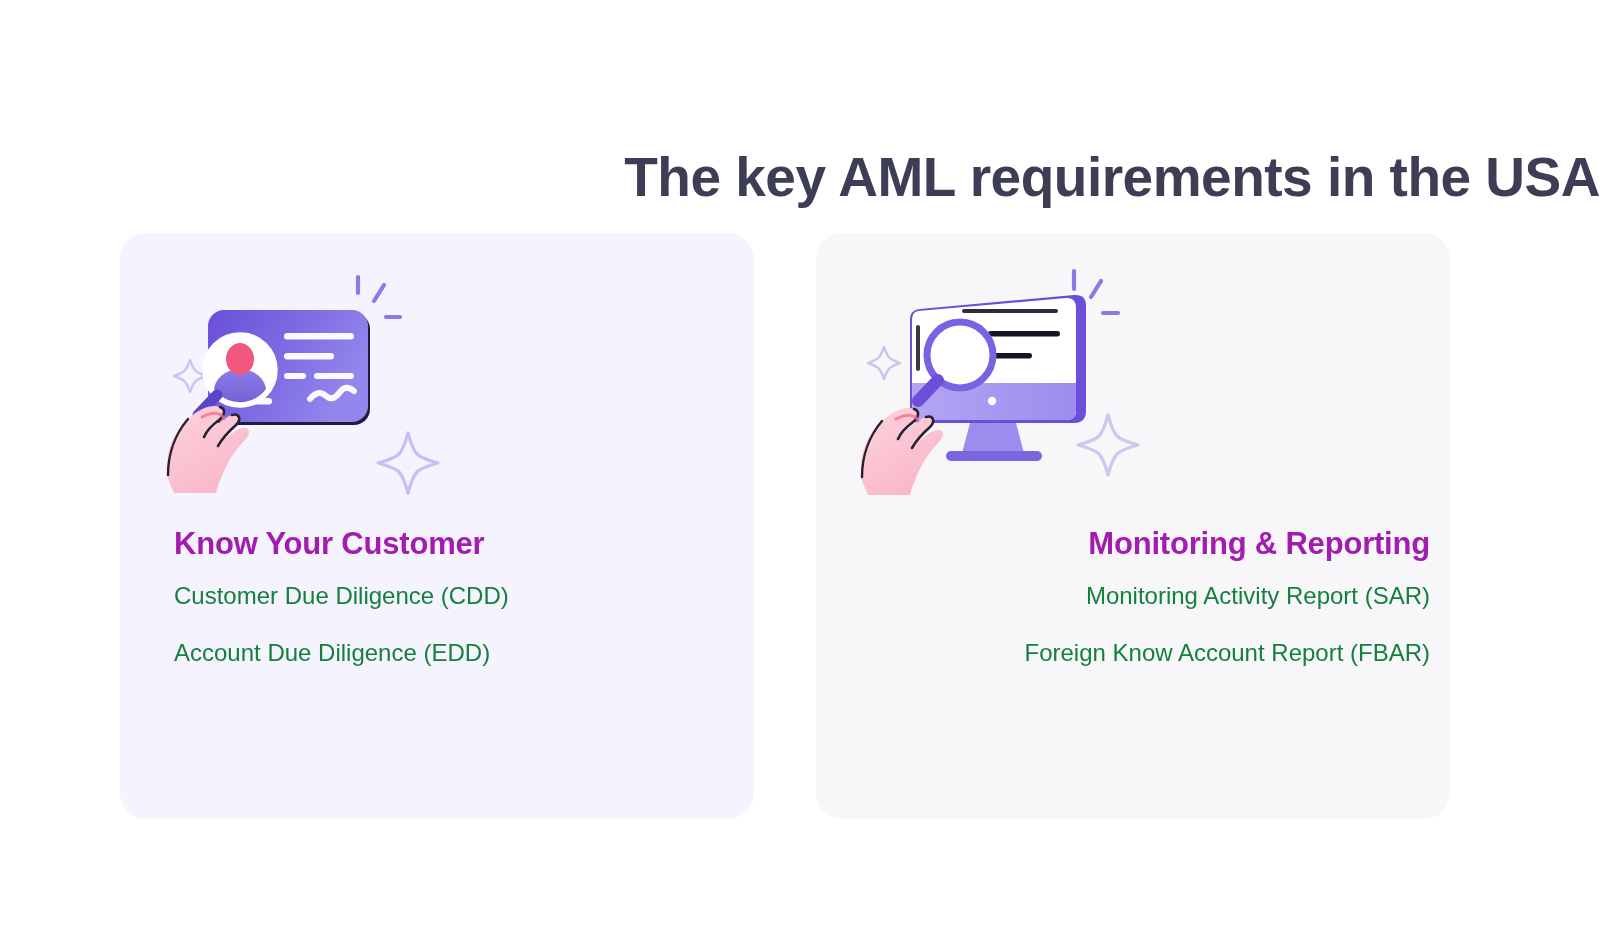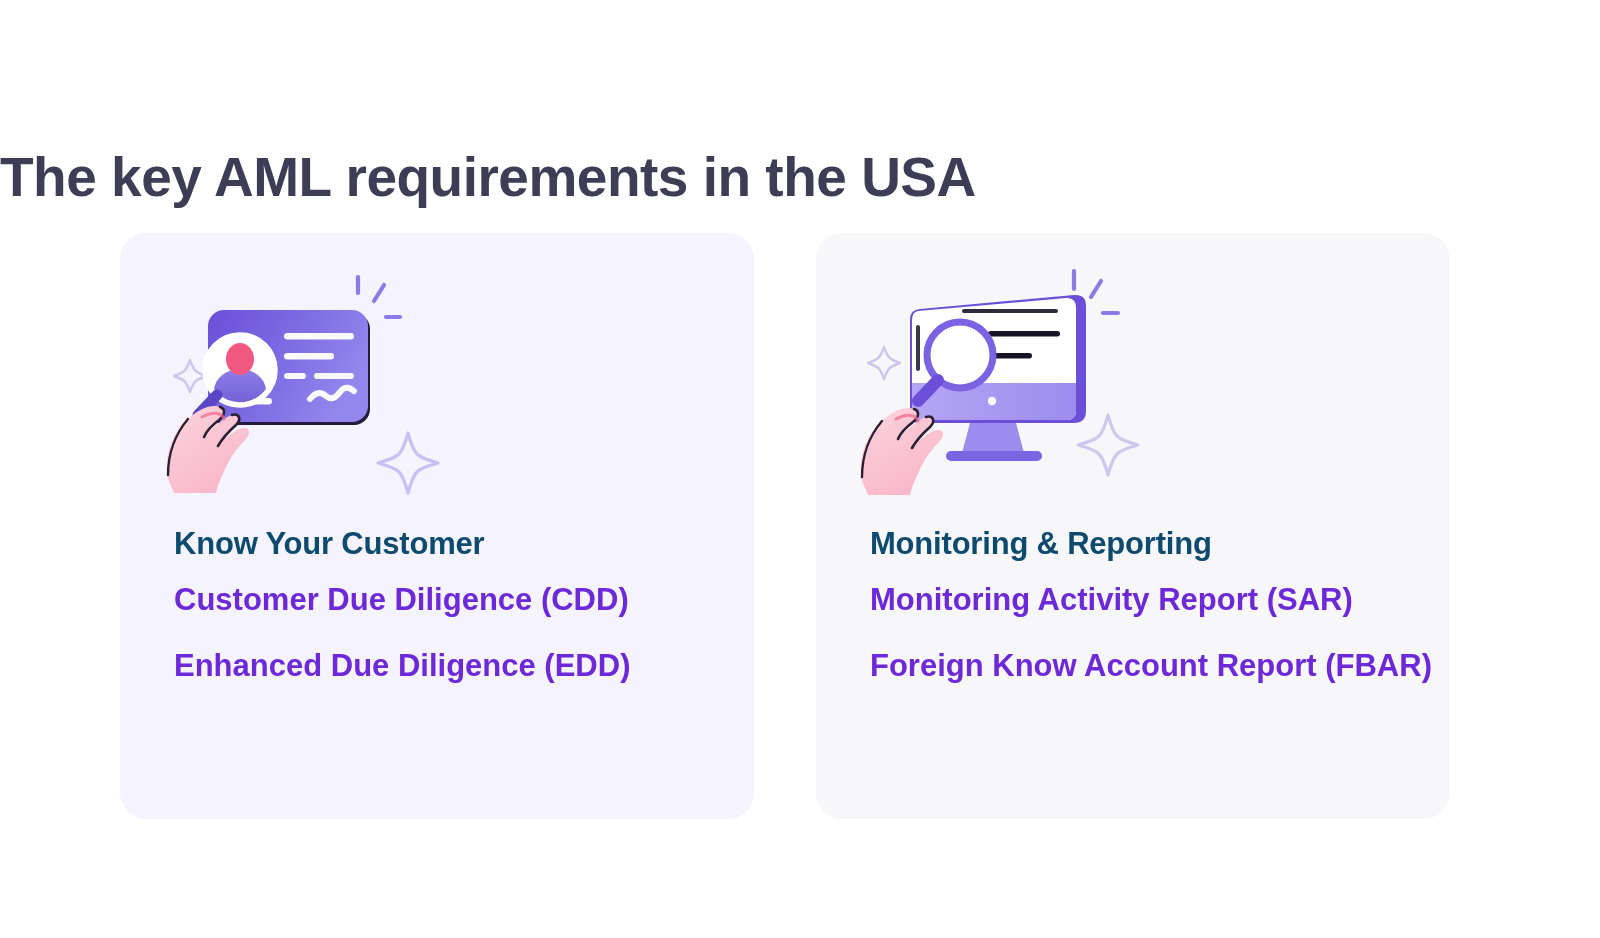--- a/index.html
+++ b/index.html
@@ -21,21 +21,21 @@
     height: 938px;
     background: #ffffff;
   }
 
   
   .page-title {
     position: absolute;
     left: 0;
     top: 108px;
     width: 1600px;
-    text-align: left;
+    text-align: right;
     font-size: 55px;
     font-weight: 700;
     letter-spacing: -0.5px;
     color: #3d3d56;
     line-height: 1.18;
     white-space: nowrap;
   }
 
   
   .cards {
@@ -49,55 +49,55 @@
   }
   .card {
     position: relative;
     width: 634px;
     height: 586px;
     border-radius: 26px;
     box-sizing: border-box;
     overflow: hidden;
   }
   .card--kyc { background: #f5f3fd; }
-  .card--monitoring { background: #f7f7f9; }
+  .card--monitoring { background: #f7f7f9; text-align: right; }
 
   .card-illustration {
     position: absolute;
     left: 42px;
     top: 32px;
     width: 300px;
     height: 230px;
   }
   .card-illustration svg { display: block; width: 100%; height: 100%; }
 
   .card-body {
     position: absolute;
     left: 54px;
     top: 292px;
     width: 560px;
   }
   .card-heading {
     font-size: 31px;
     font-weight: 700;
-    color: #0c4a6e;
+    color: #a21caf;
     letter-spacing: -0.2px;
     margin: 0 0 16px 0;
     line-height: 1.25;
     white-space: nowrap;
   }
   .card-list {
     list-style: none;
     margin: 0;
     padding: 0;
   }
   .card-list li {
-    font-size: 31px;
-    font-weight: 700;
-    color: #6d28d9;
+    font-size: 24px;
+    font-weight: 400;
+    color: #15803d;
     line-height: 1.3;
     margin-top: 26px;
     white-space: nowrap;
   }
   .card-list li:first-child { margin-top: 12px; }
 </style>
 </head>
 <body>
 
 <div class="page">
@@ -177,21 +177,21 @@
           <g>
             <path d="M246 168 C252 190 254 192 276 198 C254 204 252 206 246 228 C240 206 238 204 216 198 C238 192 240 190 246 168 Z" fill="none" stroke="#c9bff2" stroke-width="3.2" stroke-linejoin="round"></path>
           </g>
         </svg>
       </div>
 
       <div class="card-body">
         <h2 class="card-heading">Know Your Customer</h2>
         <ul class="card-list">
           <li>Customer Due Diligence (CDD)</li>
-          <li>Enhanced Due Diligence (EDD)</li>
+          <li>Account Due Diligence (EDD)</li>
         </ul>
       </div>
     </section>
 
     <section class="card card--monitoring">
 
       <div class="card-illustration">
         <svg viewBox="0 0 300 230" xmlns="http://www.w3.org/2000/svg" aria-hidden="true">
           <defs>
             <linearGradient id="handGradR" x1="0" y1="0" x2="0.6" y2="1">

